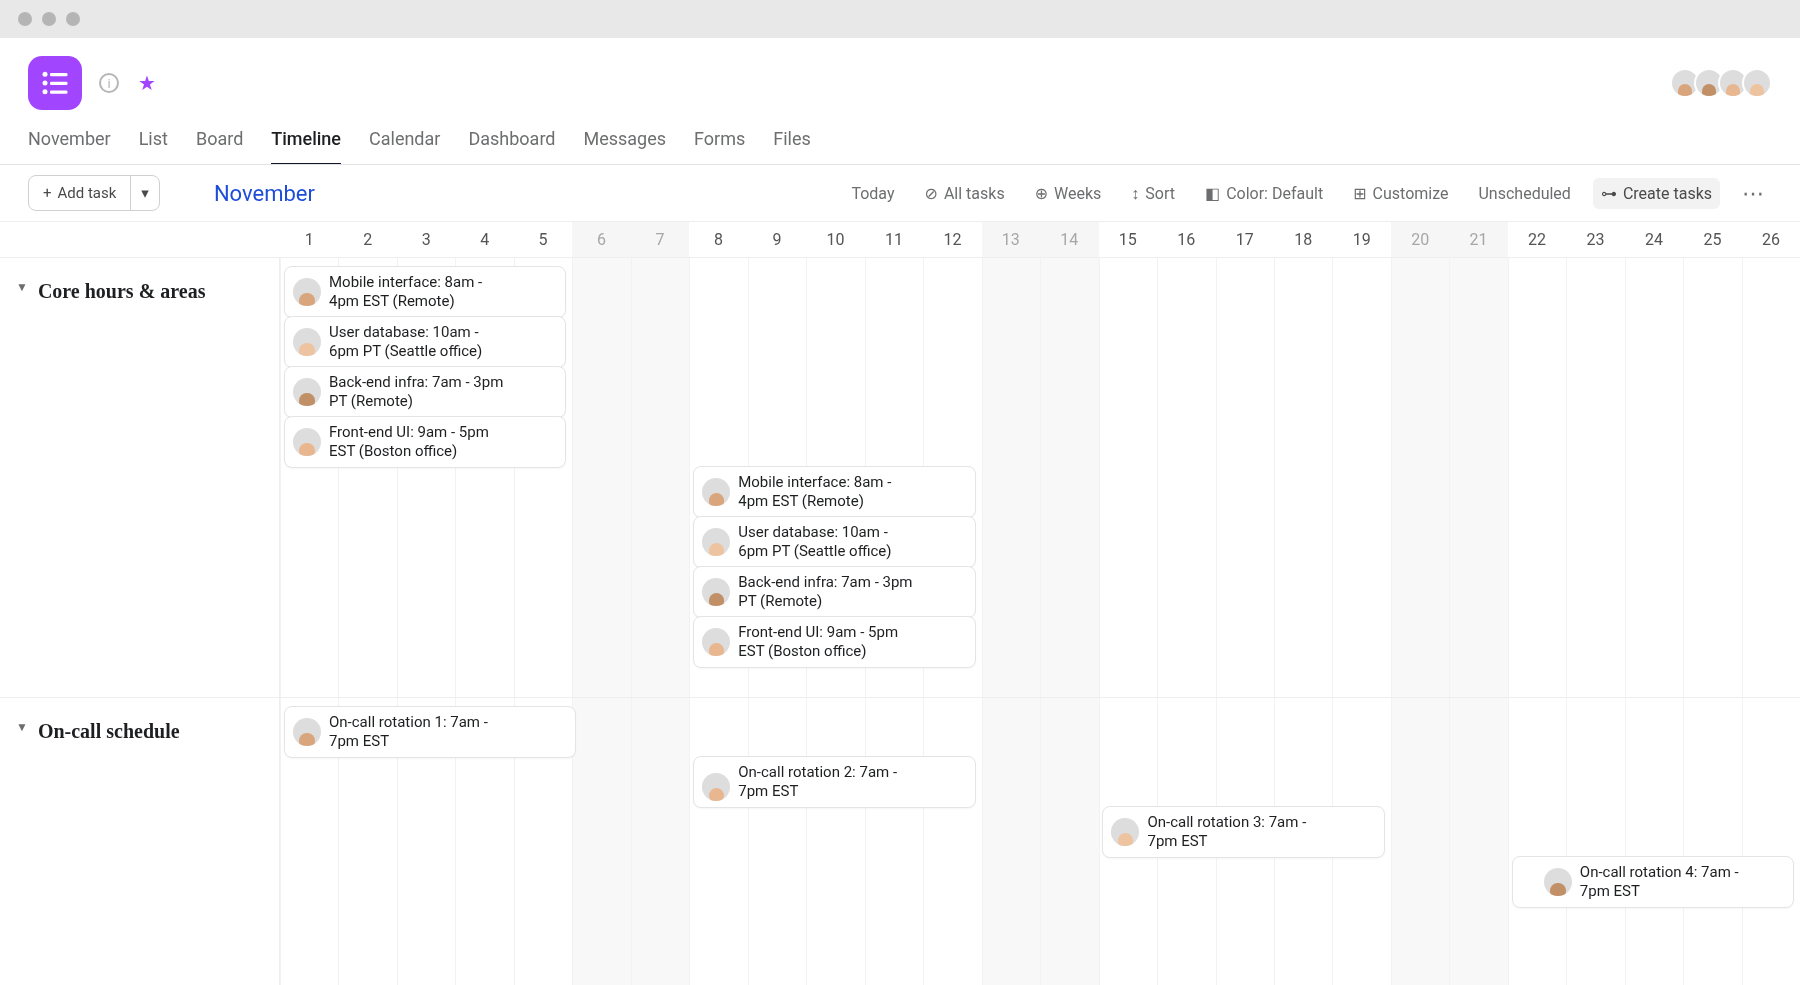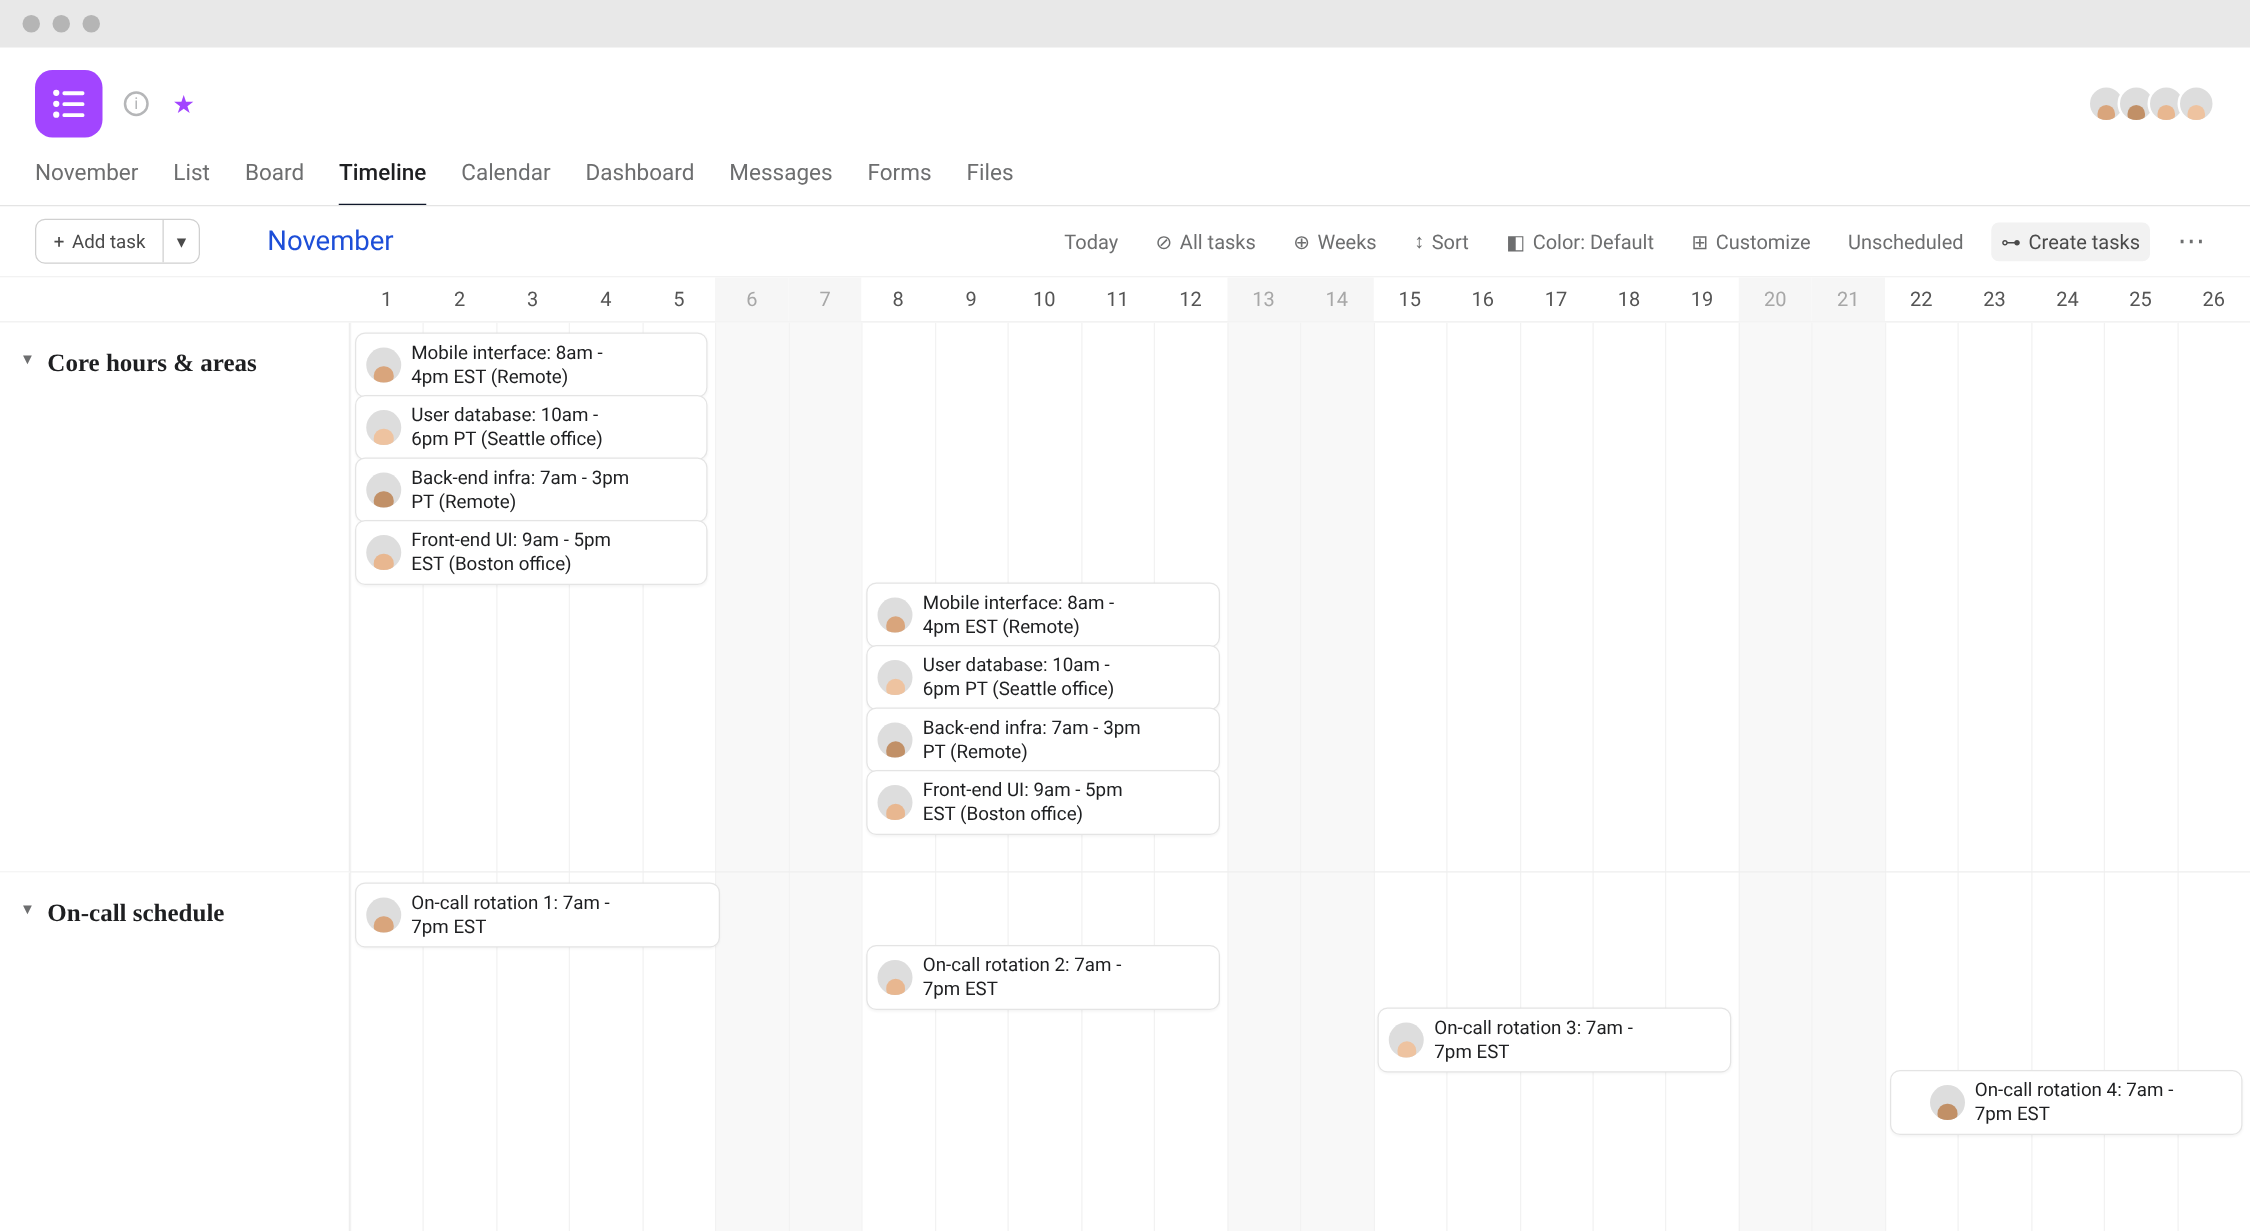--- a/index.html
+++ b/index.html
@@ -263,21 +263,21 @@
         <span class="collapse-icon">▼</span>
         <span class="section-name">On-call schedule</span>
       </div>
       <div class="section-tasks" id="oncall-tasks">
           <div class="task-card" style="left: 4px; top: 8px; width: 292px;">
             <div class="avatar small">
               <div class="avatar-head" style="--skin: #d9a57c;"></div>
             </div>
             <div class="task-text">On-call rotation 1: 7am - 7pm EST</div>
           </div>
-          <div class="task-card" style="left: 413.231px; top: 58px; width: 282.308px;">
+          <div class="task-card" style="left: 413.231px; top: 58px; width: 282.308px; align-items: flex-end;">
             <div class="avatar small">
               <div class="avatar-head" style="--skin: #e8b790;"></div>
             </div>
             <div class="task-text">On-call rotation 2: 7am - 7pm EST</div>
           </div>
           <div class="task-card" style="left: 822.462px; top: 108px; width: 282.308px;">
             <div class="avatar small">
               <div class="avatar-head" style="--skin: #eec3a0;"></div>
             </div>
             <div class="task-text">On-call rotation 3: 7am - 7pm EST</div>

